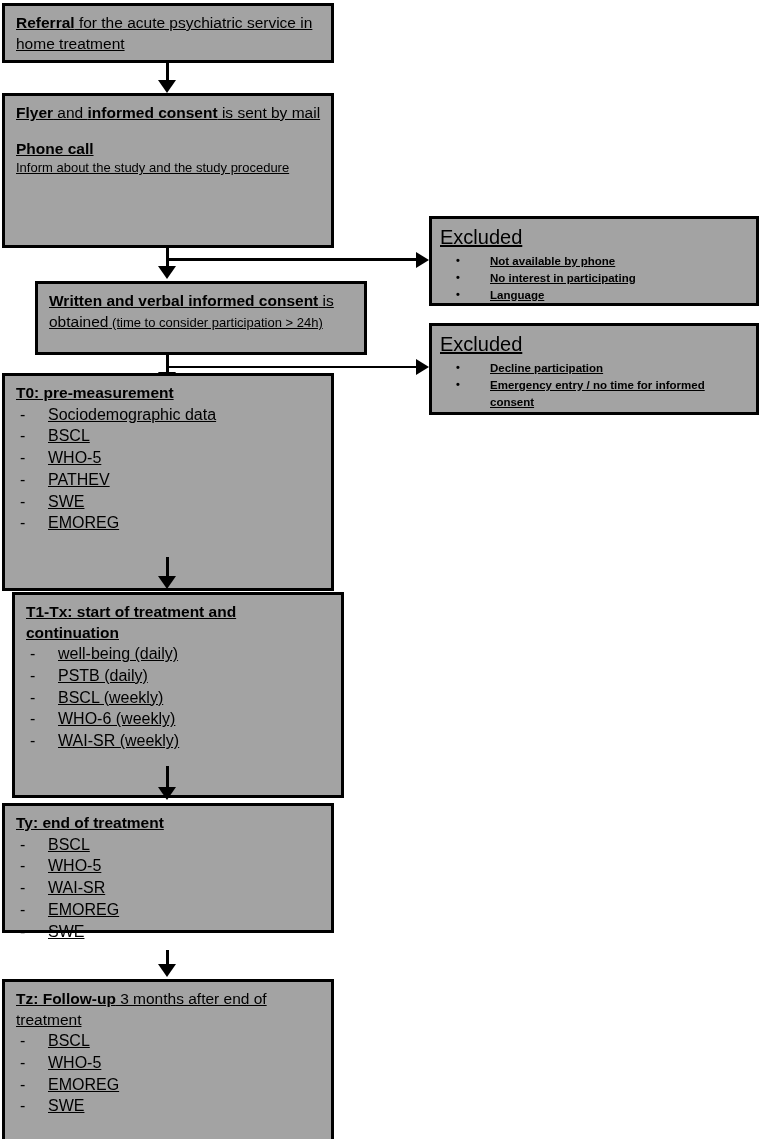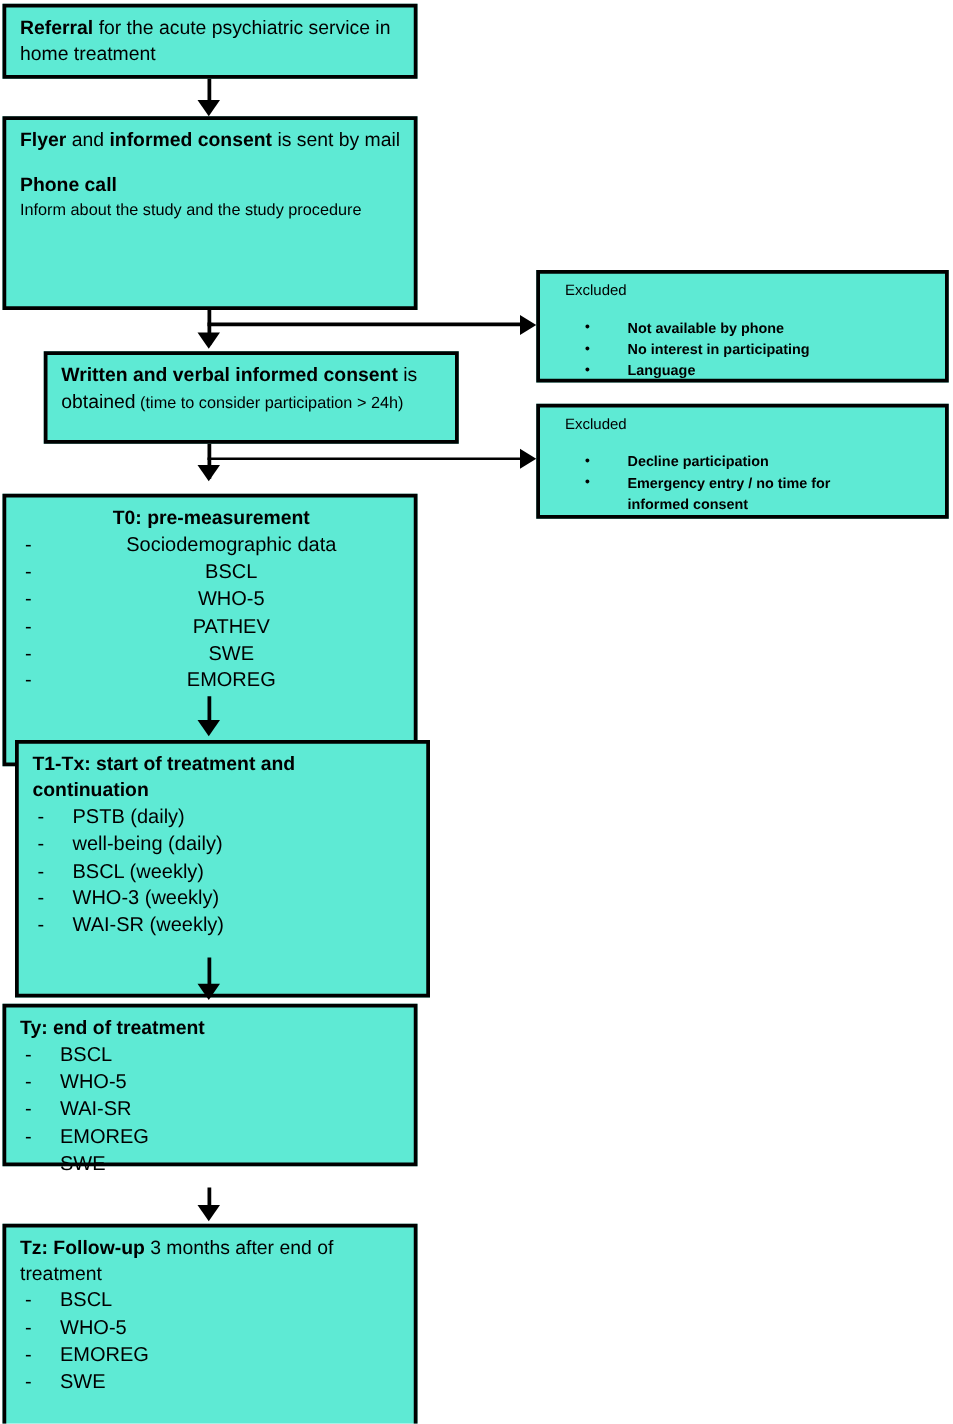--- a/index.html
+++ b/index.html
@@ -19,22 +19,23 @@
     height: 1139px;
     background: #ffffff;
     overflow: hidden;
   }
 
   
   .box {
     position: absolute;
     box-sizing: border-box;
     border: 3px solid #000000;
-    background: #5eead4;
+    background: #a3a3a3;
     padding: 7px 9px 6px 11px;
+    text-decoration: underline;
   }
   .title {
     font-size: 15.5px;
     font-weight: bold;
     line-height: 1.33;
     margin: 0;
   }
   .title .reg {
     font-weight: normal;
   }
@@ -66,28 +67,28 @@
   }
   ul.dashlist li::before {
     content: "-";
     position: absolute;
     left: 4px;
     top: 0;
   }
 
   
   .exc-title {
-    font-size: 12px;
+    font-size: 20px;
     font-weight: normal;
     line-height: 1.2;
-    margin: 0 0 1px 12px;
+    margin: 0 0 1px 0;
   }
   ul.bullets {
     list-style: none;
-    margin: 16px;
+    margin: 4px;
     padding: 0;
   }
   ul.bullets li {
     position: relative;
     font-size: 11.5px;
     font-weight: bold;
     line-height: 1.46;
     padding-left: 46px;
   }
   ul.bullets li::before {
@@ -155,42 +156,42 @@
 
   <div class="box" style="left:2px; top:281px; width:332px; height:74px;margin-left:33px;">
     <p class="title"><span>Written and verbal informed consent</span><span class="reg"> is obtained</span><span class="small"> (time to consider participation &gt; 24h)</span></p>
   </div>
 
   <div class="vline" style="left:166px; top:355px; width:3px; height:28px;"></div>
   <div class="arrow-down" style="left:158px; top:372px;"></div>
   <div class="hline hair" style="left:166px; top:366px; width:256px;"></div>
   <div class="arrow-right" style="left:416px; top:359px;"></div>
 
-  <div class="box" style="left:2px; top:395px; width:332px; height:218px;text-align:center;">
+  <div class="box" style="left:2px; top:373px; width:332px; height:218px;">
     <p class="title">T0: pre-measurement</p>
     <ul class="dashlist">
       <li>Sociodemographic data</li>
       <li>BSCL</li>
       <li>WHO-5</li>
       <li>PATHEV</li>
       <li>SWE</li>
       <li>EMOREG</li>
     </ul>
   </div>
 
   <div class="vline" style="left:166px; top:557px; width:3px; height:22px;"></div>
   <div class="arrow-down" style="left:158px; top:576px;"></div>
 
   <div class="box" style="left:12px; top:592px; width:332px; height:206px;">
     <p class="title">T1-Tx: start of treatment and continuation</p>
     <ul class="dashlist">
+      <li>well-being (daily)</li>
       <li>PSTB (daily)</li>
-      <li>well-being (daily)</li>
       <li>BSCL (weekly)</li>
-      <li>WHO-3 (weekly)</li>
+      <li>WHO-6 (weekly)</li>
       <li>WAI-SR (weekly)</li>
     </ul>
   </div>
 
   <div class="vline" style="left:166px; top:766px; width:3px; height:24px;"></div>
   <div class="arrow-down" style="left:158px; top:787px;"></div>
 
   <div class="box" style="left:2px; top:803px; width:332px; height:130px;">
     <p class="title">Ty: end of treatment</p>
     <ul class="dashlist">

